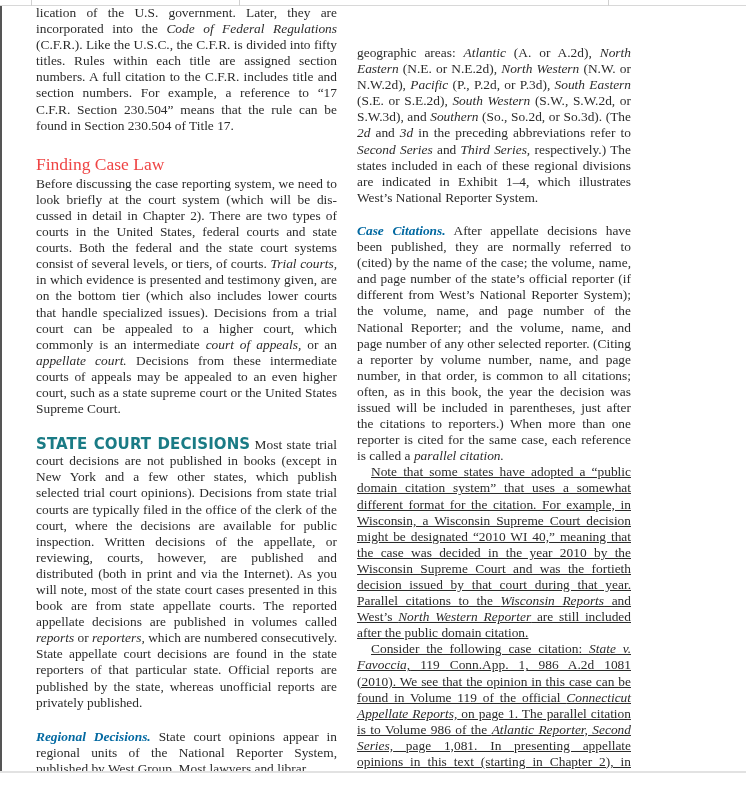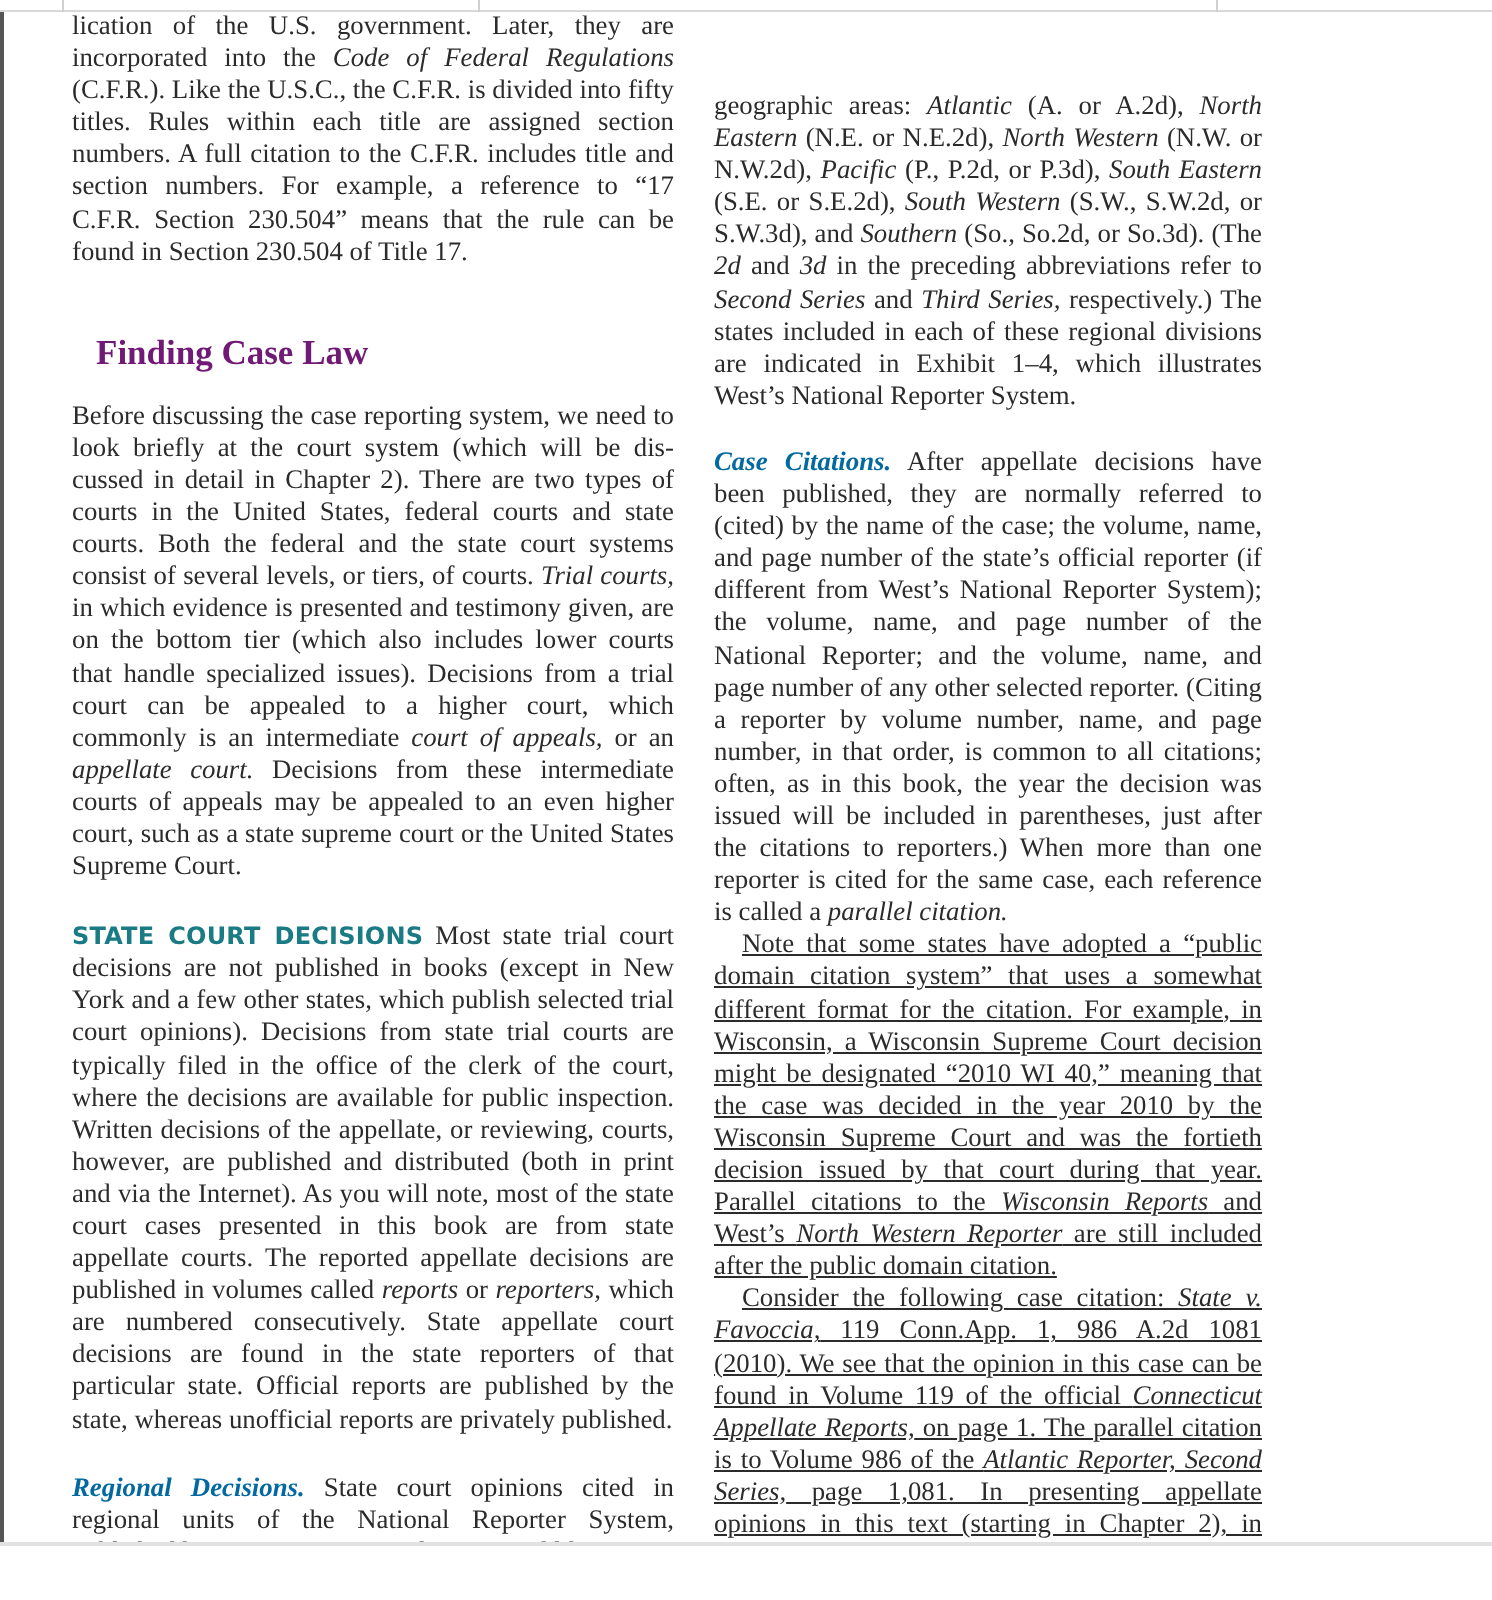--- a/index.html
+++ b/index.html
@@ -8,24 +8,24 @@
     .frame-top { position: absolute; left: 0; top: 5px; width: 746px; height: 1px; background: #d8d8d8; }
     .tick { position: absolute; top: 0; width: 1px; height: 6px; background: #d0d0d0; }
     .frame-left { position: absolute; left: 0; top: 6px; width: 2px; height: 765px; background: #555; }
     .frame-bottom { position: absolute; left: 0; top: 771px; width: 746px; height: 2px; background: #e2e2e2; }
     .col { position: absolute; font-size: 13.4px; line-height: 16.1px; text-align: justify; }
     .col-left { left: 36px; top: 0px; width: 301px; }
     .col-right { left: 357px; top: 0px; width: 274px; }
     .col p { margin: 0; hyphens: manual; }
     .col p.indent { text-indent: 14px; text-decoration: underline; }
     .col i { font-style: italic; }
-    .heading { color: #701a75; font-weight: bold; font-size: 17.5px; line-height: 20px;
-               margin: 12px; padding: 0; }
+    .heading { color: #ef4444; font-weight: normal; font-size: 17.5px; line-height: 20px;
+               margin: 0; padding: 0; }
     .runin-teal { color: #1a7b85; font-family: "DejaVu Sans", "Liberation Sans", sans-serif;
-                  font-weight: bold; font-size: 12px; letter-spacing: 0.1px; }
+                  font-weight: bold; font-size: 15px; letter-spacing: 0.1px; }
     .runin-blue { color: #0369a1; font-weight: bold; font-style: italic; }
     .gap-md { height: 18px; }
     .gap-lg { height: 17px; }
     .clip { position: absolute; left: 0; top: 773px; width: 746px; height: 27px; background: #fff; }
   </style>
 </head>
 <body>
 
 <div class="frame-top"></div>
 <div class="tick" style="left:31px"></div>
@@ -39,21 +39,21 @@
   <div class="gap-md" style="height:20px;"></div>
   <h2 class="heading">Finding Case Law</h2>
   <div style="height:2px;"></div>
 
   <p><span>Before discussing the case reporting system, we need to look briefly at the court system (which will be dis­cussed in detail in Chapter 2). There are two types of courts in the United States, federal courts and state courts. Both the federal and the state court systems consist of several levels, or tiers, of courts. </span><i>Trial courts,</i><span> in which evidence is presented and testimony given, are on the bottom tier (which also includes lower courts that handle specialized issues). Decisions from a trial court can be appealed to a higher court, which commonly is an intermediate </span><i>court of appeals,</i><span> or an </span><i>appellate court.</i><span> Decisions from these interme­diate courts of appeals may be appealed to an even higher court, such as a state supreme court or the United States Supreme Court.</span></p>
 
   <div class="gap-lg" style="height:19px;"></div>
   <p><span class="runin-teal">STATE COURT DECISIONS</span><span>  Most state trial court deci­sions are not published in books (except in New York and a few other states, which publish selected trial court opinions). Decisions from state trial courts are typically filed in the office of the clerk of the court, where the decisions are available for public inspec­tion. Written decisions of the appellate, or review­ing, courts, however, are published and distributed (both in print and via the Internet). As you will note, most of the state court cases presented in this book are from state appellate courts. The reported appel­late decisions are published in volumes called </span><i>reports</i><span> or </span><i>reporters,</i><span> which are numbered consecutively. State appellate court decisions are found in the state reporters of that particular state. Official reports are published by the state, whereas unofficial reports are privately published.</span></p>
 
   <div class="gap-lg" style="height:18px;"></div>
-  <p><span class="runin-blue">Regional Decisions.</span><span> State court opinions cited in regional units of the National Reporter System, published by West Group. Most lawyers and librar­</span></p>
+  <p><span class="runin-blue">Regional Decisions.</span><span> State court opinions appear in regional units of the National Reporter System, published by West Group. Most lawyers and librar­</span></p>
 </div>
 
 <div class="col col-right" style="top:5px;margin-top:40px;">
   <p><span>geographic areas: </span><i>Atlantic</i><span> (A. or A.2d), </span><i>North Eastern</i><span> (N.E. or N.E.2d), </span><i>North Western</i><span> (N.W. or N.W.2d), </span><i>Pacific</i><span> (P., P.2d, or P.3d), </span><i>South Eastern</i><span> (S.E. or S.E.2d), </span><i>South Western</i><span> (S.W., S.W.2d, or S.W.3d), and </span><i>Southern</i><span> (So., So.2d, or So.3d). (The </span><i>2d</i><span> and </span><i>3d</i><span> in the preced­ing abbreviations refer to </span><i>Second Series</i><span> and </span><i>Third Series,</i><span> respectively.) The states included in each of these regional divisions are indicated in Exhibit 1–4, which illustrates West’s National Reporter System.</span></p>
 
   <div style="height:17px;"></div>
   <p><span class="runin-blue">Case Citations.</span><span> After appellate decisions have been published, they are normally referred to (cited) by the name of the case; the volume, name, and page number of the state’s official reporter (if dif­ferent from West’s National Reporter System); the volume, name, and page number of the National Reporter; and the volume, name, and page num­ber of any other selected reporter. (Citing a reporter by volume number, name, and page number, in that order, is common to all citations; often, as in this book, the year the decision was issued will be included in parentheses, just after the citations to reporters.) When more than one reporter is cited for the same case, each reference is called a </span><i>parallel citation.</i></p>
 
   <p class="indent"><span>Note that some states have adopted a “public domain citation system” that uses a somewhat different format for the citation. For example, in Wisconsin, a Wisconsin Supreme Court deci­sion might be designated “2010 WI 40,” meaning that the case was decided in the year 2010 by the Wisconsin Supreme Court and was the fortieth deci­sion issued by that court during that year. Parallel citations to the </span><i>Wisconsin Reports</i><span> and West’s </span><i>North Western Reporter</i><span> are still included after the public domain citation.</span></p>
 

